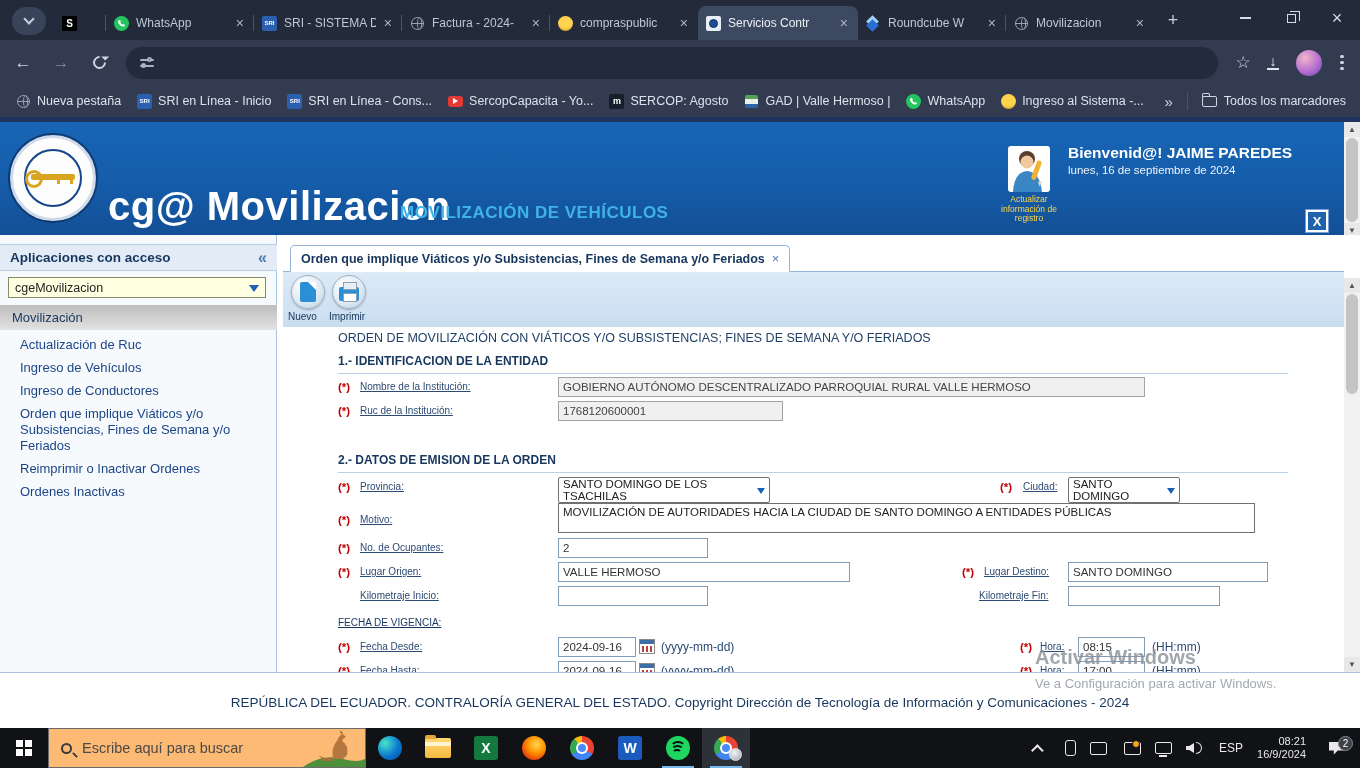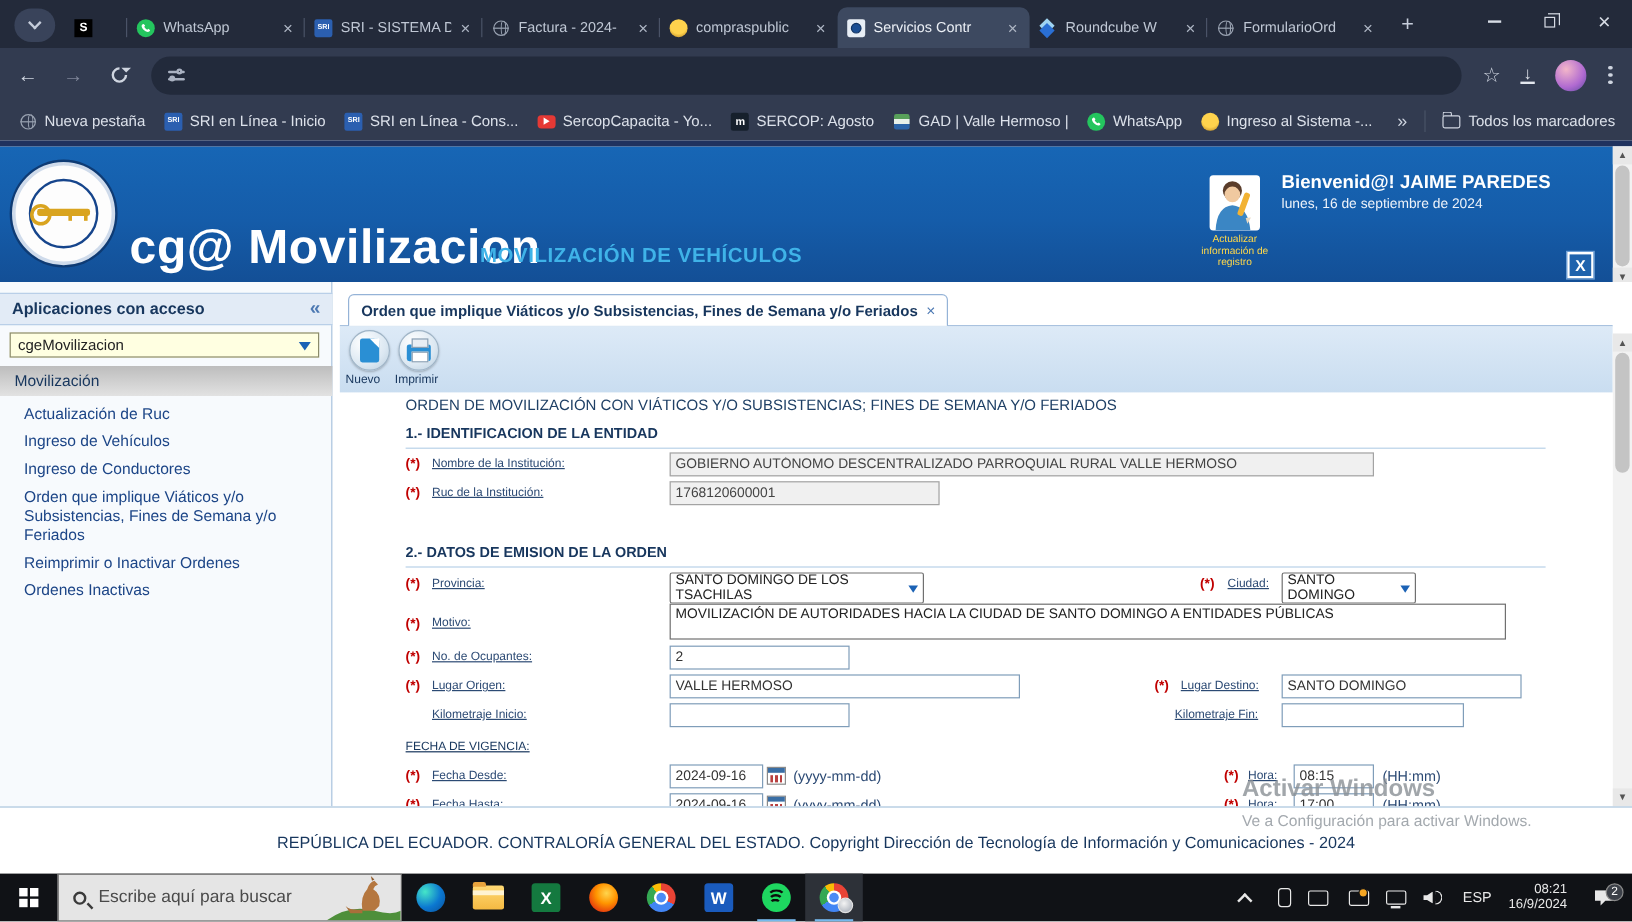--- a/index.html
+++ b/index.html
@@ -141,21 +141,21 @@
 
   
   #footer { position:absolute; top:672px; left:0; width:1360px; height:56px; background:#fff; border-top:1px solid #a8c4dd; display:flex; justify-content:center; }
   #footer .ftxt { margin-top:22px; font-size:13.5px; color:#17365d; }
 
   
   #taskbar { position:absolute; top:728px; left:0; width:1360px; height:40px; background:#101216; display:flex; align-items:stretch; z-index:60; }
   #start { width:48px; display:flex; align-items:center; justify-content:center; }
   .winlogo { display:grid; grid-template-columns:7px 7px; grid-template-rows:7px 7px; gap:1.5px; }
   .winlogo i { background:#fff; }
-  #tsearch { width:287px; background:#e5e5e5; border:1px solid #6a6a6a; display:flex; align-items:center; position:relative; overflow:hidden; }
+  #tsearch { width:318px; background:#fdba74; border:1px solid #6a6a6a; display:flex; align-items:center; position:relative; overflow:hidden; }
   .mag { width:11px; height:11px; border:2px solid #3a3a3a; border-radius:50%; position:relative; margin:0 10px 0 12px; flex:0 0 auto; }
   .mag::after { content:""; position:absolute; left:9px; top:9px; width:6px; height:2px; background:#3a3a3a; transform:rotate(45deg); }
   #tsearch .ph { font-size:14.5px; color:#4a4a4a; white-space:nowrap; }
   #kangaroo { position:absolute; right:0; top:0; width:62px; height:38px; }
   .task-ic { width:48px; display:flex; align-items:center; justify-content:center; position:relative; }
   .task-ic.running::after { content:""; position:absolute; bottom:0; left:8px; right:8px; height:2.5px; background:#76b9ed; }
   .task-ic.activewin { background:#2d3138; }
   .ic-edge { width:24px; height:24px; border-radius:50%; background:radial-gradient(circle at 30% 30%, #45e6c8, #0b78d1 55%, #0a4f98); }
   .ic-expl { width:26px; height:20px; background:linear-gradient(#ffd974,#f4b942); border-radius:2px; position:relative; }
   .ic-expl::before { content:""; position:absolute; top:-3px; left:0; width:11px; height:4px; background:#e8a33d; border-radius:2px 2px 0 0; }
@@ -240,21 +240,21 @@
         <span class="d2"></span>
       </span>
     <span class="tlabel">Roundcube W</span>
     <span class="tclose">×</span>
   </div>
   <div class="tab" style="width:148px">
     <span class="sep"></span>
     <span class="ticon">
         <span class="ic-globe"></span>
       </span>
-    <span class="tlabel">FormularioOrd</span>
+    <span class="tlabel">Movilizacion</span>
     <span class="tclose">×</span>
   </div>
   <div class="newtab-btn">+</div>
   <div id="wincontrols">
     <div class="wc">
         <span class="mini"></span>
       </div>
     <div class="wc">
         <span class="maxi"></span>
       </div>

